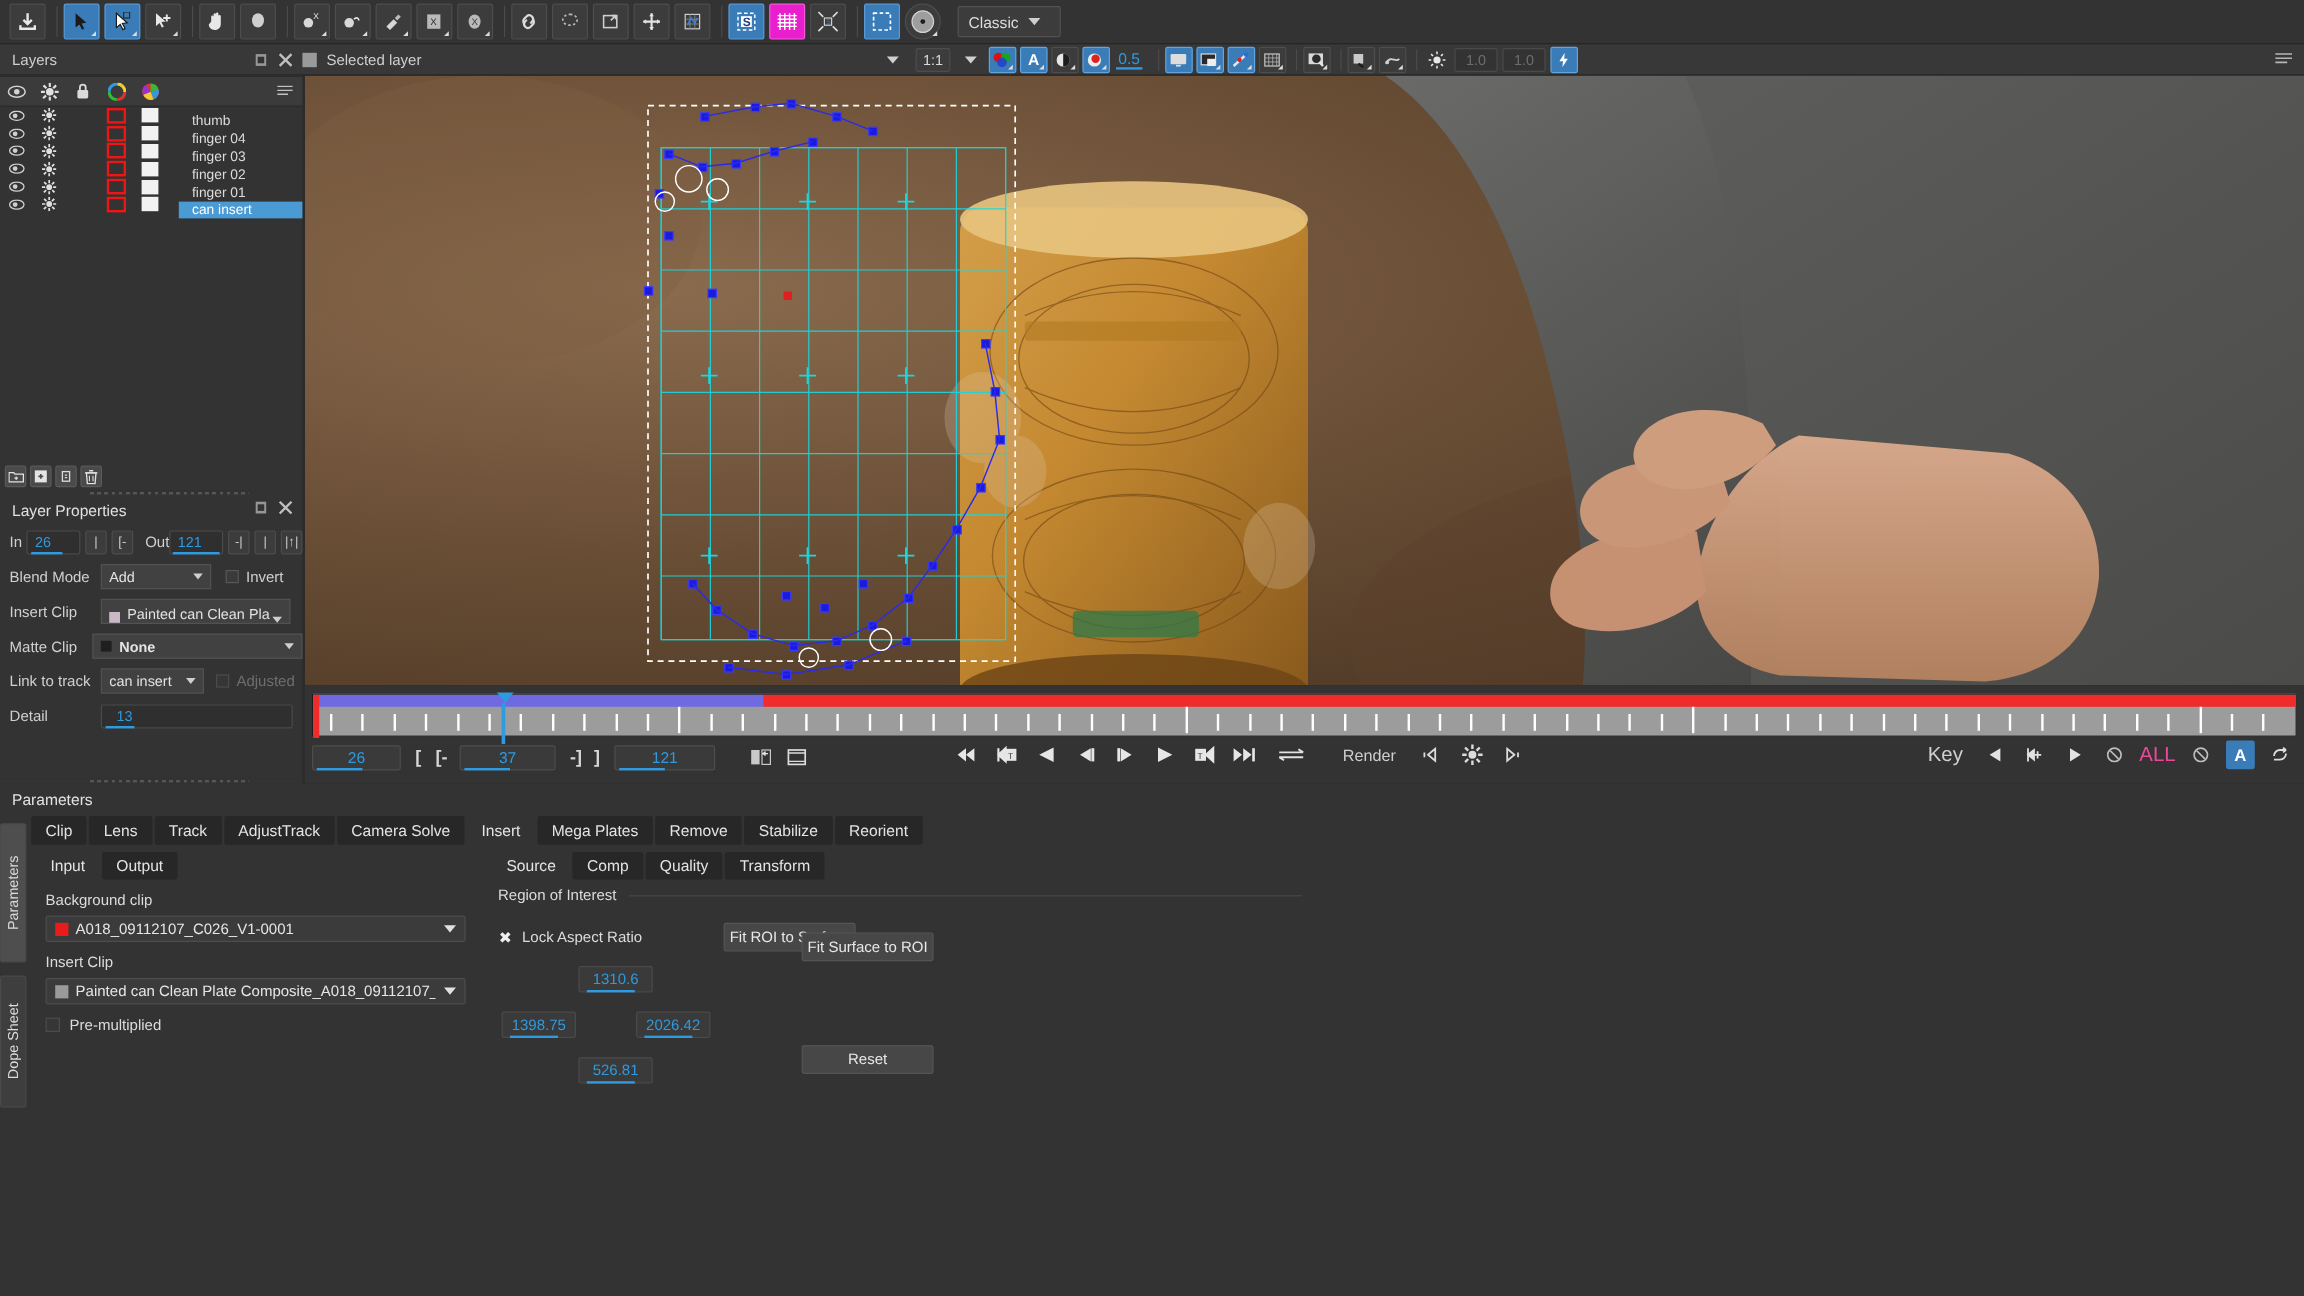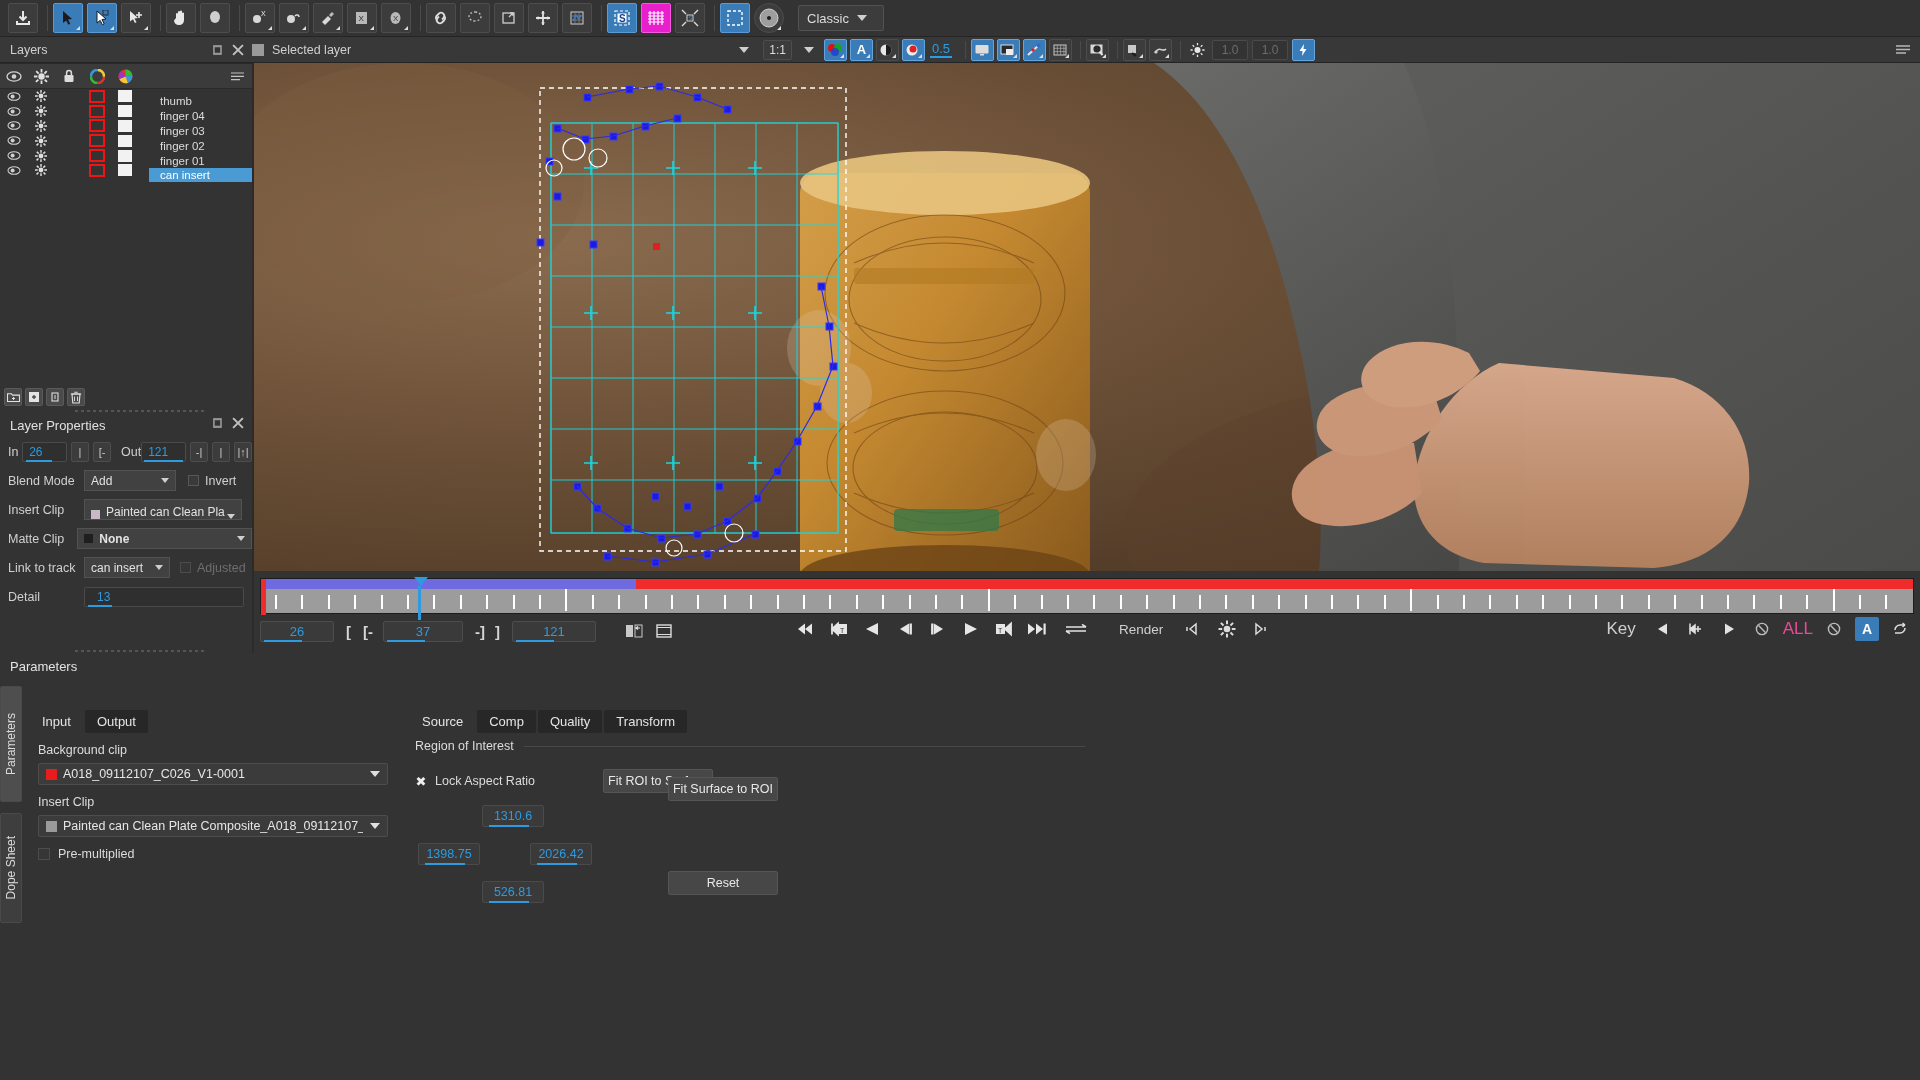--- a/index.html
+++ b/index.html
@@ -1172,20 +1172,32 @@
   <div id="params">
     <div id="paramtitle">Parameters</div>
 
     <div class="vtab on" style="top:33px;height:116px;">
       <span>Parameters</span>
     </div>
     <div class="vtab" style="top:160px;height:110px;">
       <span>Dope Sheet</span>
     </div>
 
+    <div class="tabbar" style="position:absolute;left:26px;top:27px;" id="module-tabs">
+        <div class="tab">Clip</div>
+        <div class="tab">Lens</div>
+        <div class="tab">Track</div>
+        <div class="tab">AdjustTrack</div>
+        <div class="tab">Camera Solve</div>
+        <div class="tab plain">Insert</div>
+        <div class="tab">Mega Plates</div>
+        <div class="tab">Remove</div>
+        <div class="tab">Stabilize</div>
+        <div class="tab">Reorient</div>
+      </div>
 
     <div class="tabbar" style="position:absolute;left:30px;top:57px;" id="left-tabs">
         <div class="tab2 plain">Input</div>
         <div class="tab2">Output</div>
       </div>
     <div class="tabbar" style="position:absolute;left:410px;top:57px;" id="right-tabs">
         <div class="tab2 plain">Source</div>
         <div class="tab2">Comp</div>
         <div class="tab2">Quality</div>
         <div class="tab2">Transform</div>

